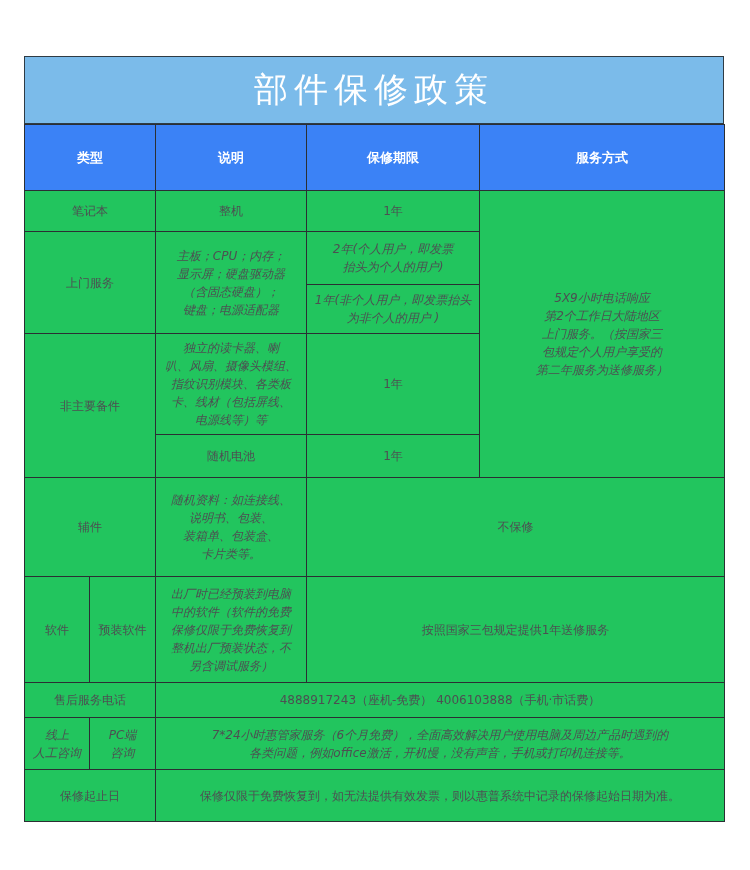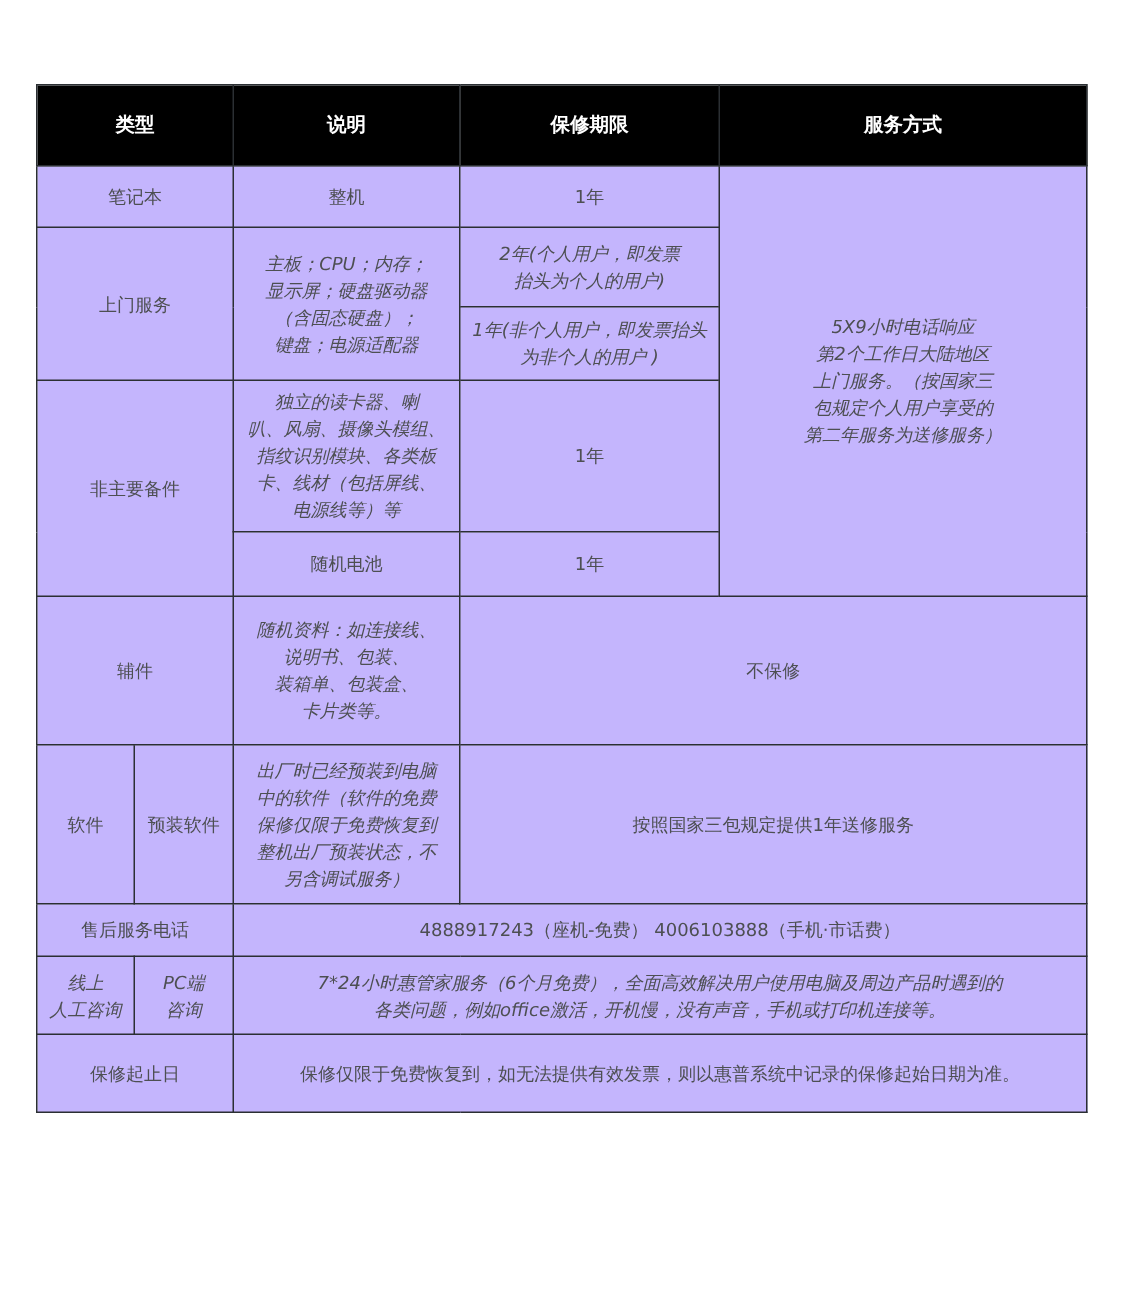--- a/index.html
+++ b/index.html
@@ -40,37 +40,38 @@
       table-layout: fixed;
       font-size: 12px;
       color: #4d4f52;
     }
     table.policy td, table.policy th {
       border: 1px solid #2b2f33;
       text-align: center;
       vertical-align: middle;
       padding: 2px 6px;
       line-height: 18px;
-      background: #c4b5fd;
+      background: #22c55e;
       box-sizing: border-box;
     }
     table.policy th {
-      background: #000000;
+      background: #3b82f6;
       color: #ffffff;
       font-size: 13px;
       font-weight: bold;
-      height: 54px;
+      height: 66px;
     }
     .pre { white-space: pre-line; font-style: italic; }
     .tight { padding: 2px 2px !important; }
   </style>
 </head>
 <body>
 
 <div class="wrap">
+  <div class="title-bar">部件保修政策</div>
 
   <table class="policy">
     <colgroup>
       <col style="width:65px">
       <col style="width:66px">
       <col style="width:151px">
       <col style="width:173px">
       <col style="width:245px">
     </colgroup>
     <thead>

